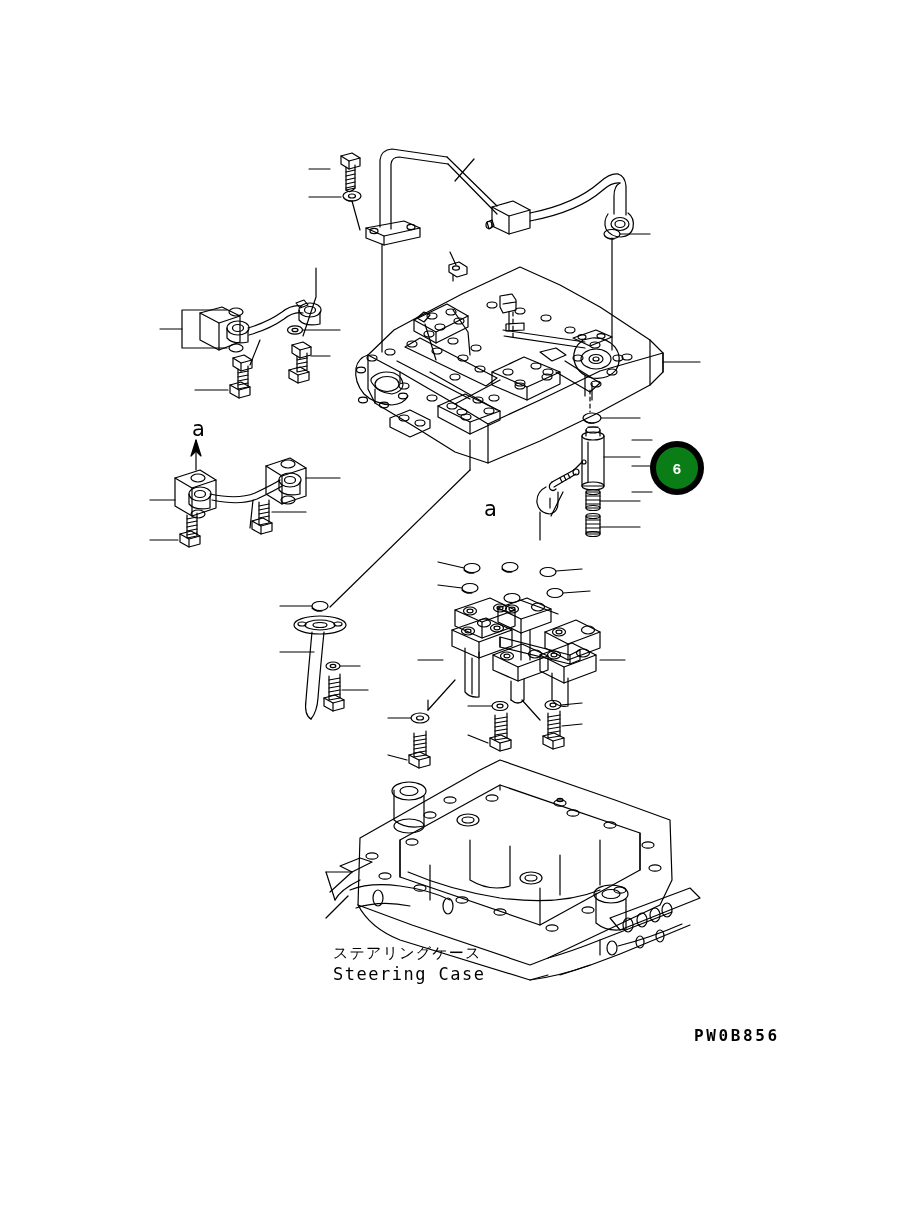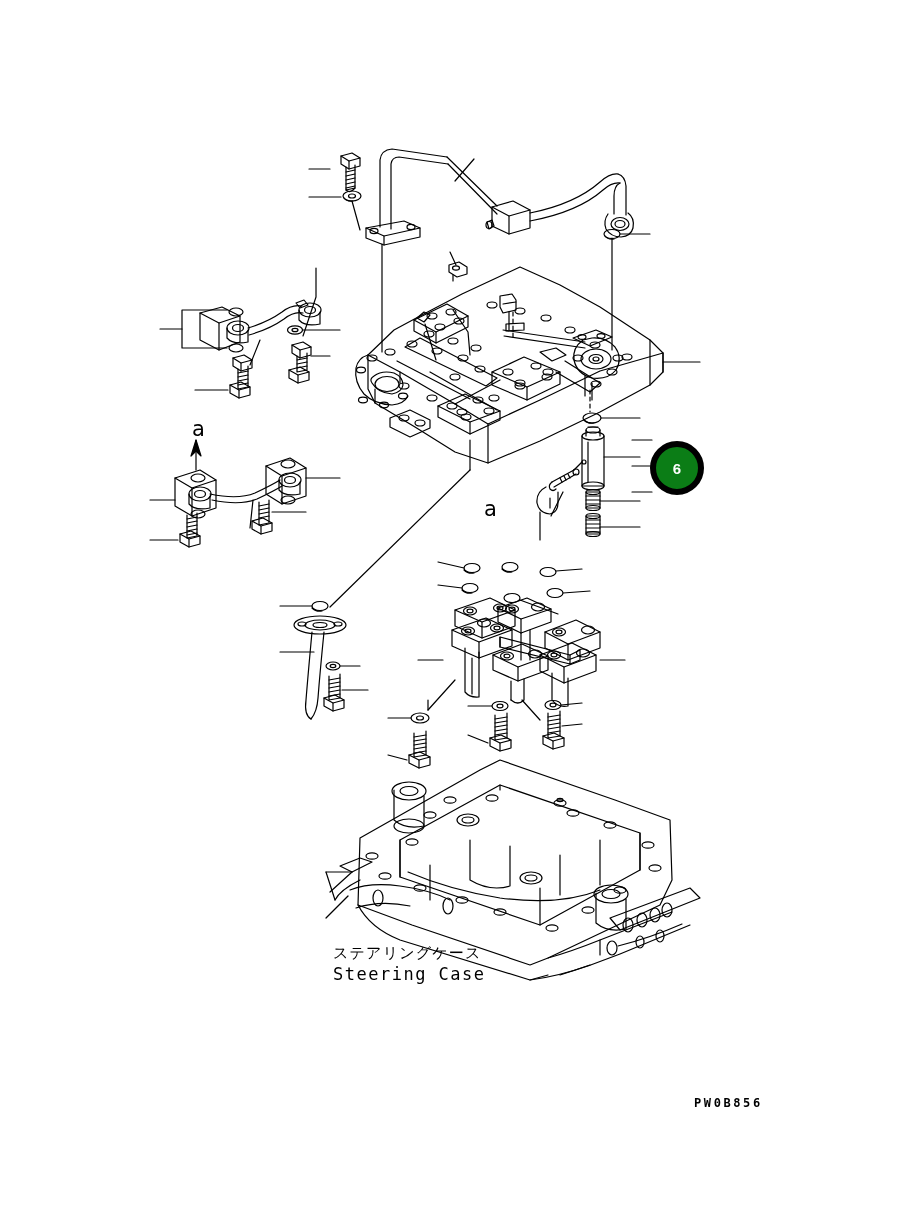--- a/index.html
+++ b/index.html
@@ -39,23 +39,23 @@
   #en-caption {
     left: 333px;
     top: 964px;
     font-family: "DejaVu Sans Mono", monospace;
     font-size: 17px;
     letter-spacing: 1.5px;
     text-align: right;
   }
   #drawing-code {
     left: 694px;
-    top: 1096px;
+    top: 1026px;
     font-family: "DejaVu Sans Mono", monospace;
-    font-size: 12px;
+    font-size: 16px;
     letter-spacing: 2.6px;
     font-weight: bold;
   }
   .sect-letter {
     font-family: "DejaVu Sans", sans-serif;
     font-size: 21px;
   }
   #sect-a-left  { left: 192px; top: 417px; }
   #sect-a-mid   { left: 484px; top: 497px; }
   #callout-num {

